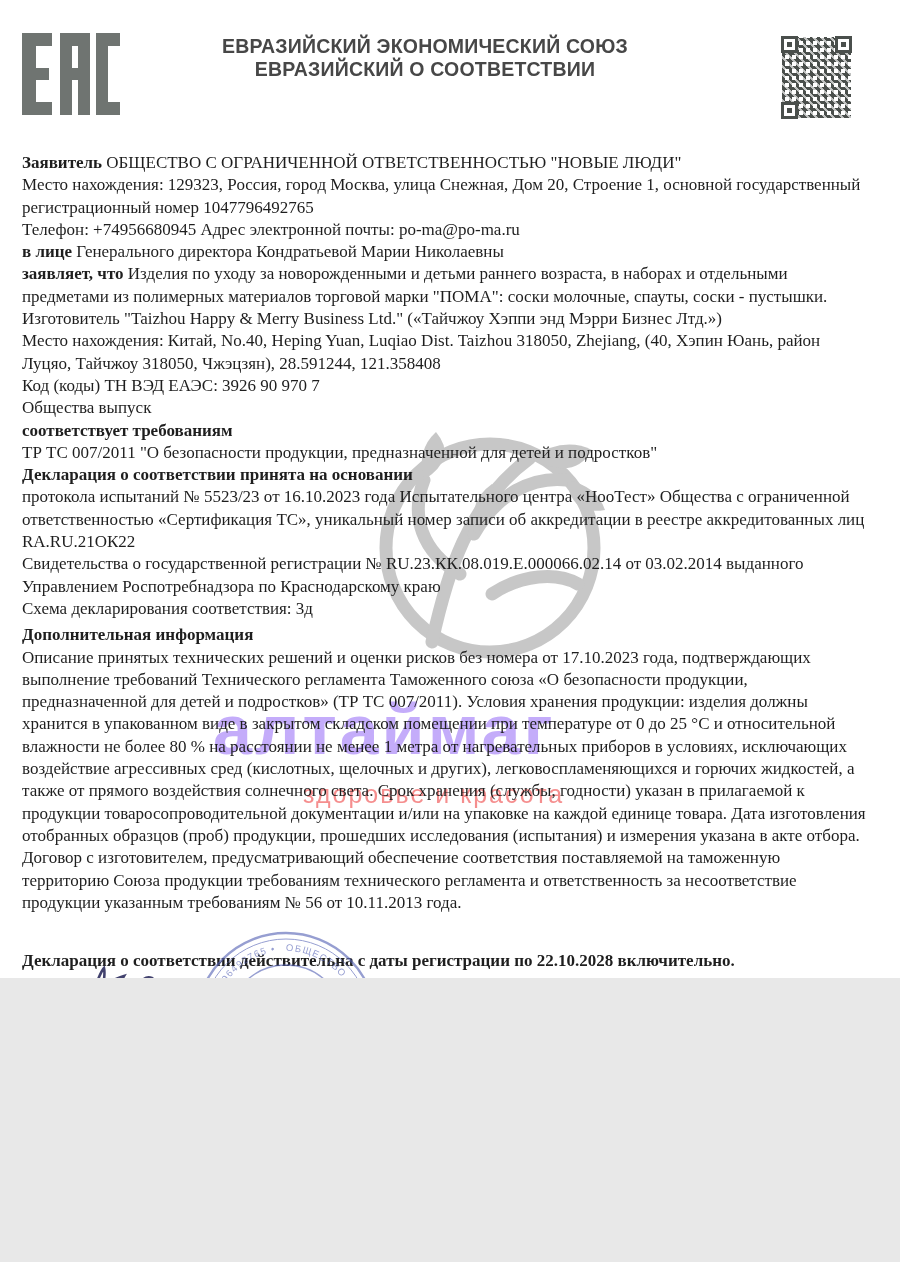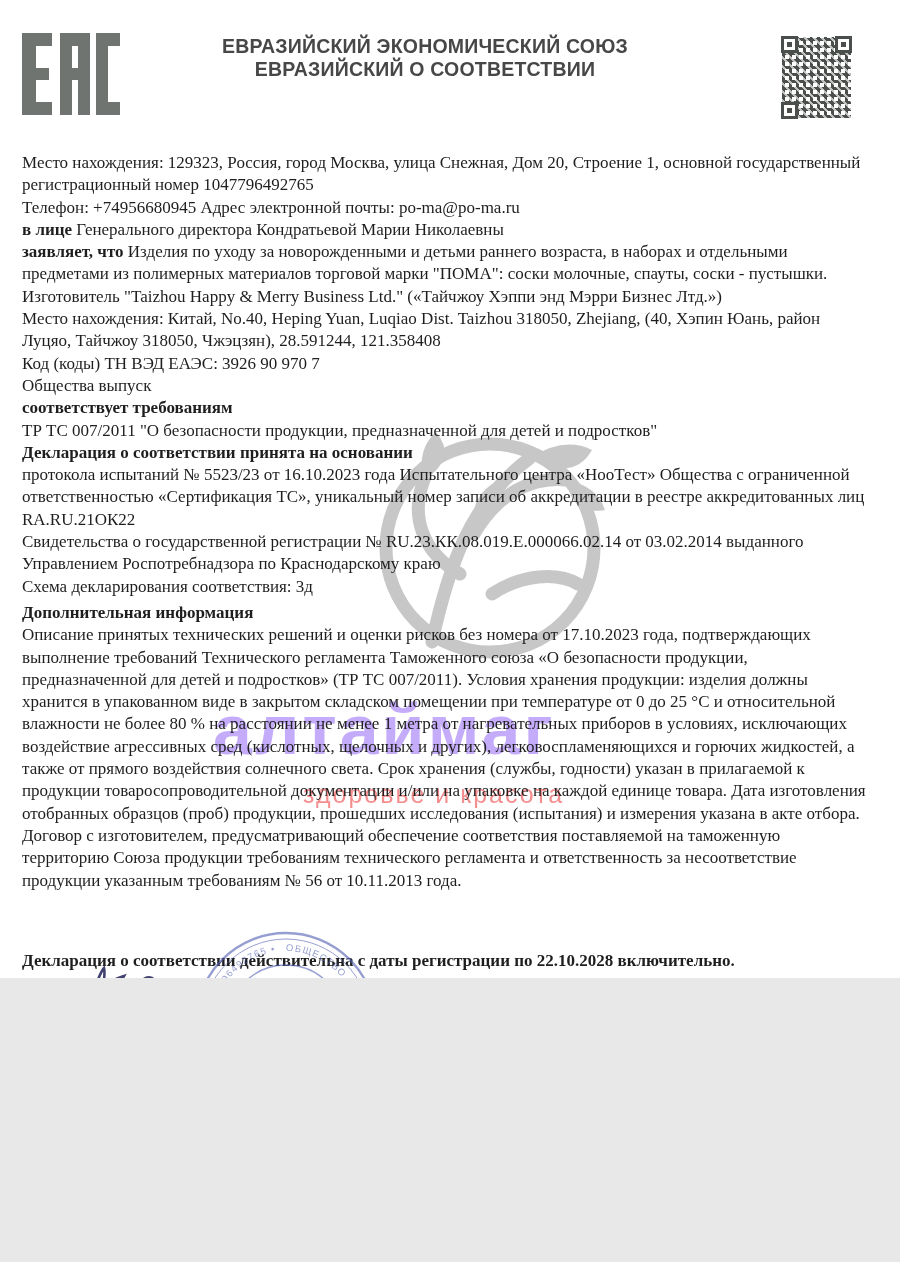--- a/index.html
+++ b/index.html
@@ -113,20 +113,21 @@
       <path d="M168,34 q34,-22 62,-8 q-18,32 -62,8 z"></path>
       <path d="M205,56 q30,6 38,30 q-34,6 -38,-30 z"></path>
       <path d="M62,56 q-8,-30 12,-48 q22,26 -12,48 z"></path>
       <path d="M112,110 q-6,-34 18,-50 q16,30 -18,50 z"></path>
     </g>
   </svg>
   <div class="wm wm-brand">алтаймаг</div>
   <div class="wm wm-tagline">здоровье и красота</div>
 
   <div class="body-text">
+    <p><b>Заявитель</b><span> ОБЩЕСТВО С ОГРАНИЧЕННОЙ ОТВЕТСТВЕННОСТЬЮ "НОВЫЕ ЛЮДИ"</span></p>
     <p>Место нахождения: 129323, Россия, город Москва, улица Снежная, Дом 20, Строение 1, основной государственный регистрационный номер 1047796492765</p>
     <p>Телефон: +74956680945 Адрес электронной почты: po-ma@po-ma.ru</p>
     <p><b>в лице</b><span> Генерального директора Кондратьевой Марии Николаевны</span></p>
     <p><b>заявляет, что</b><span> Изделия по уходу за новорожденными и детьми раннего возраста, в наборах и отдельными предметами из полимерных материалов торговой марки "ПОМА": соски молочные, спауты, соски - пустышки.</span></p>
     <p>Изготовитель "Taizhou Happy &amp; Merry Business Ltd." («Тайчжоу Хэппи энд Мэрри Бизнес Лтд.»)</p>
     <p>Место нахождения: Китай, No.40, Heping Yuan, Luqiao Dist. Taizhou 318050, Zhejiang, (40, Хэпин Юань, район Луцяо, Тайчжоу 318050, Чжэцзян), 28.591244, 121.358408</p>
     <p>Код (коды) ТН ВЭД ЕАЭС: 3926 90 970 7</p>
     <p>Общества выпуск</p>
     <p><b>соответствует требованиям</b></p>
     <p>ТР ТС 007/2011 "О безопасности продукции, предназначенной для детей и подростков"</p>

